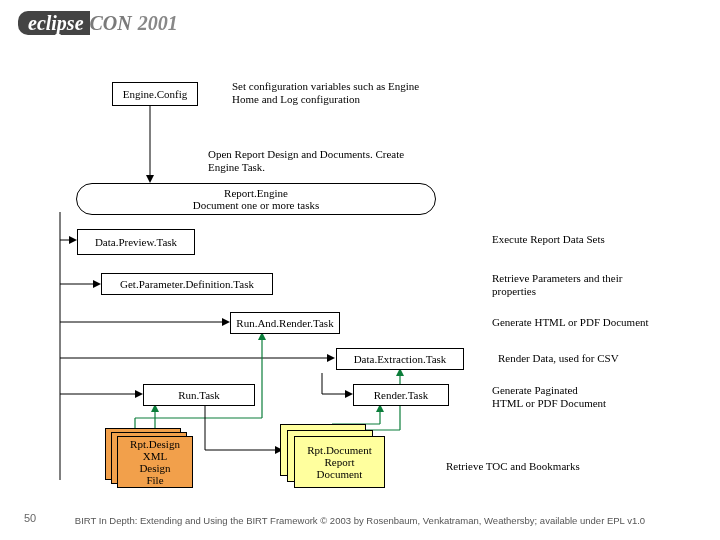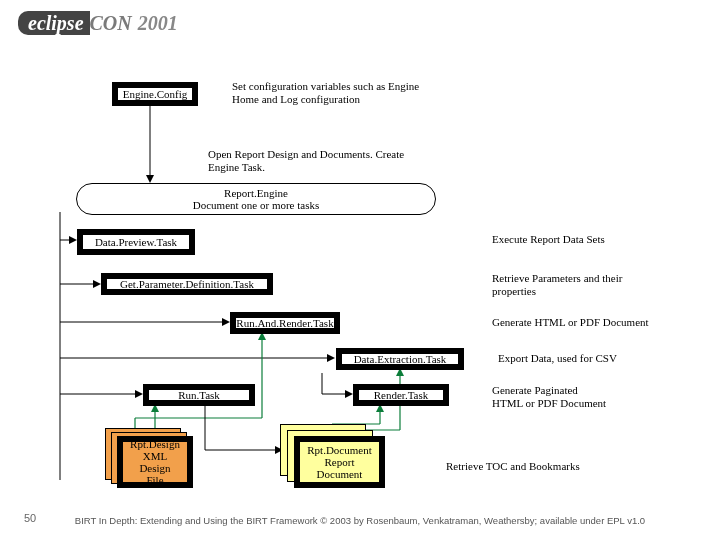--- a/index.html
+++ b/index.html
@@ -2,21 +2,21 @@
 <html><head>
 <meta charset="utf-8">
 <style>
   * { box-sizing: border-box; margin: 0; padding: 0; }
   html, body { width: 720px; height: 540px; font-family: "Times New Roman", serif; background: #fff; overflow: hidden; }
   .slide { position: relative; width: 720px; height: 540px; }
   .logo { position: absolute; top: 12px; left: 18px; font-size: 20px; font-style: italic; color: #555; }
   .logo .ec { background: #444; color: #fff; padding: 1px 6px 1px 10px; border-radius: 10px 0 0 10px; font-style: italic; font-weight: bold; }
   .logo .con { color: #7a7a7a; font-weight: bold; }
   .logo .yr { color: #888; font-weight: bold; margin-left: 6px; }
-  .box { position: absolute; border: 6px solid #000000; background: #fff; font-size: 11px; text-align: center; display: flex; flex-direction: column; justify-content: center; align-items: center; padding: 2px 12px; }
+  .box { position: absolute; border: 1px solid #000000; background: #fff; font-size: 11px; text-align: center; display: flex; flex-direction: column; justify-content: center; align-items: center; padding: 2px 12px; }
   .rounded { border-radius: 16px; border-width: 1.5px; }
   .desc { position: absolute; font-size: 11px; line-height: 1.15; }
   .orange { background: #f2a04b; }
   .yellow { background: #ffff9e; }
   .stack-shadow { position: absolute; border: 1px solid #000; }
   svg.arrows { position: absolute; top: 0; left: 0; width: 720px; height: 540px; pointer-events: none; }
   .line { stroke: #000; stroke-width: 1; fill: none; }
   .arrowhead { fill: #000; }
   .greenline { stroke: #0b7d3a; stroke-width: 1.2; fill: none; }
   .greenhead { fill: #0b7d3a; }
@@ -98,21 +98,21 @@
   <div class="desc" style="left:492px; top:272px; width:160px;">Retrieve Parameters and their properties</div>
 
   <div class="box" style="left:230px; top:312px; width:110px; height:22px;">
     <span>Run.And.Render.Task</span>
   </div>
   <div class="desc" style="left:492px; top:316px;">Generate HTML or PDF Document</div>
 
   <div class="box" style="left:336px; top:348px; width:128px; height:22px;">
     <span>Data.Extraction.Task</span>
   </div>
-  <div class="desc" style="left:498px; top:352px;">Export Data, used for CSV</div>
+  <div class="desc" style="left:498px; top:352px;">Render Data, used for CSV</div>
 
   <div class="box" style="left:143px; top:384px; width:112px; height:22px;">
     <span>Run.Task</span>
   </div>
 
   <div class="box" style="left:353px; top:384px; width:96px; height:22px;">
     <span>Render.Task</span>
   </div>
   <div class="desc" style="left:492px; top:384px;">
     <span>Generate Paginated</span><br>

